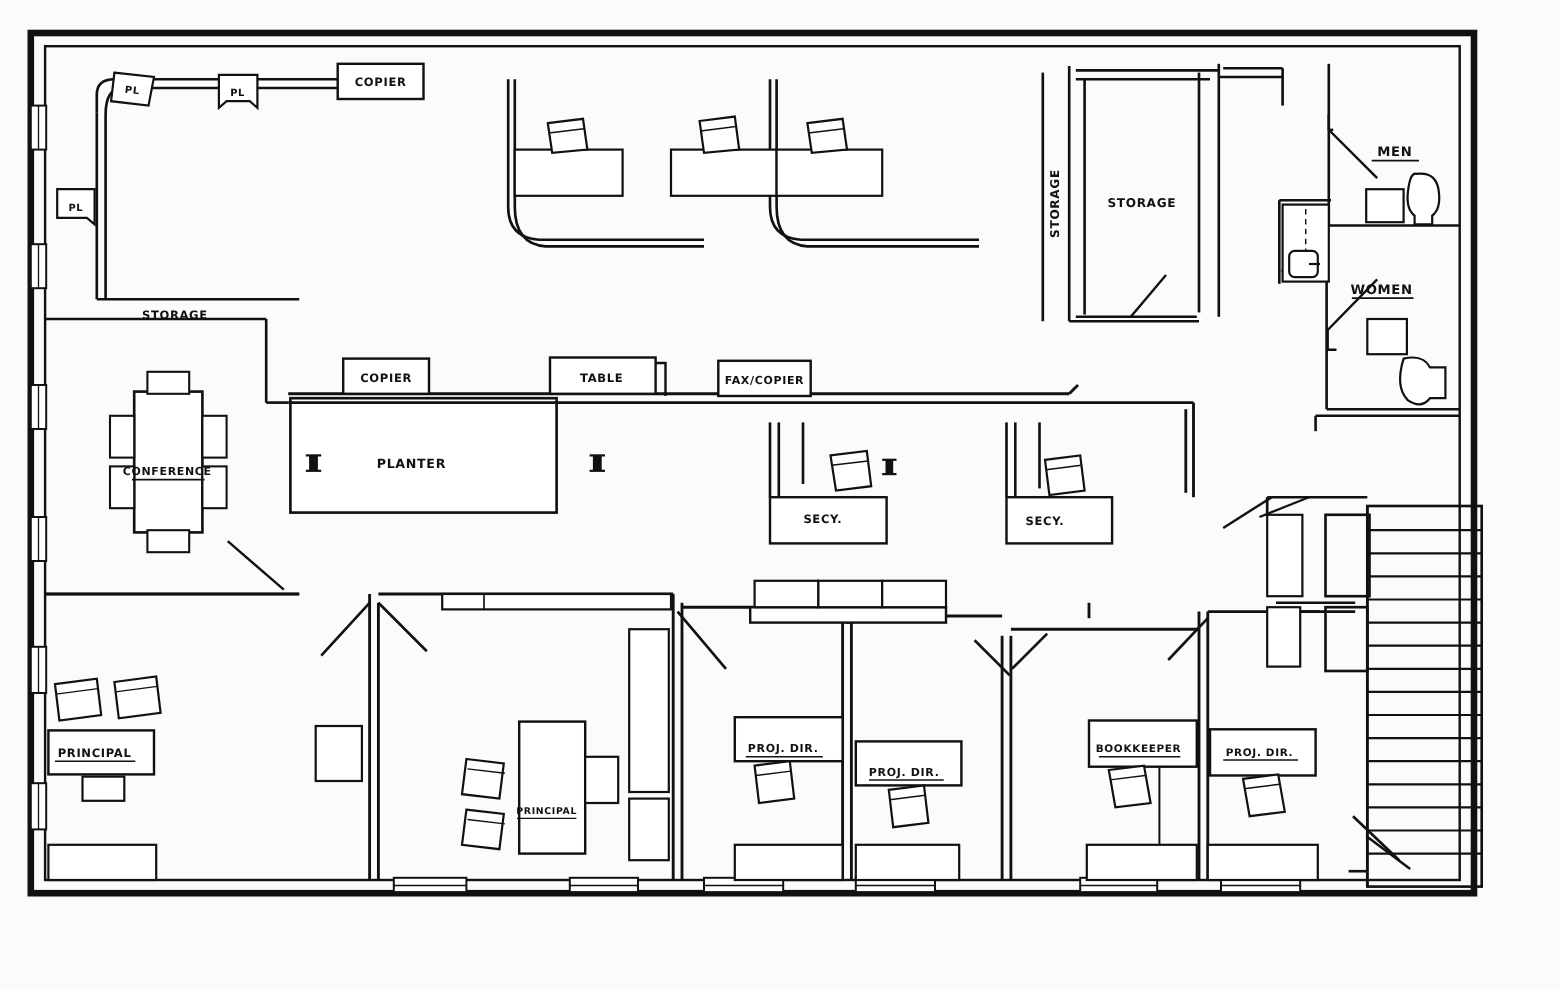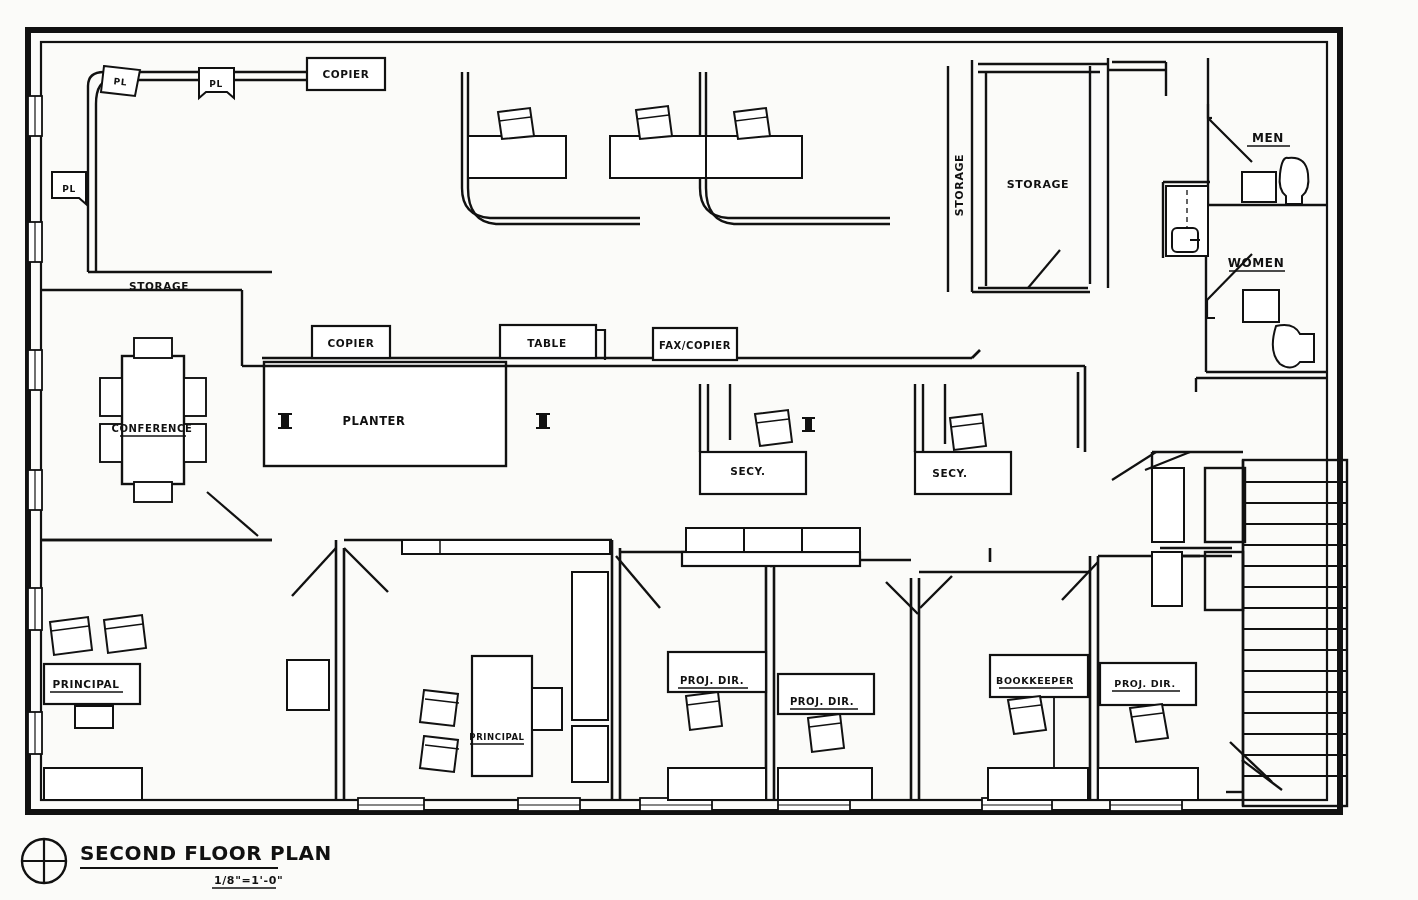--- a/index.html
+++ b/index.html
@@ -473,27 +473,14 @@
     </g>
 
     <g fill="#fff" stroke="#111" stroke-width="2">
       <rect x="1152" y="468" width="32" height="74"></rect>
       <rect x="1152" y="552" width="30" height="54"></rect>
       <path d="M1145,470 L1190,452" fill="none"></path>
     </g>
 
   </svg>
 
-  <div style="position:absolute; left:14px; top:830px; width:330px; height:62px;">
-    <svg width="330" height="62" viewBox="0 0 330 62">
-      <g>
-        <circle cx="30" cy="31" r="22" fill="none" stroke="#111" stroke-width="2.4"></circle>
-        <line x1="30" y1="9" x2="30" y2="53" stroke="#111" stroke-width="2.2"></line>
-        <line x1="8" y1="31" x2="52" y2="31" stroke="#111" stroke-width="2.2"></line>
-      </g>
-      <text class="lbl" x="66" y="30" font-size="20" letter-spacing="1.2">SECOND FLOOR PLAN</text>
-      <line x1="66" y1="38" x2="264" y2="38" stroke="#111" stroke-width="2.2"></line>
-      <text class="lbl" x="200" y="54" font-size="11">1/8"=1'-0"</text>
-      <line x1="198" y1="58" x2="262" y2="58" stroke="#111" stroke-width="1.6"></line>
-    </svg>
-  </div>
 
 </div>
 
 </body></html>

